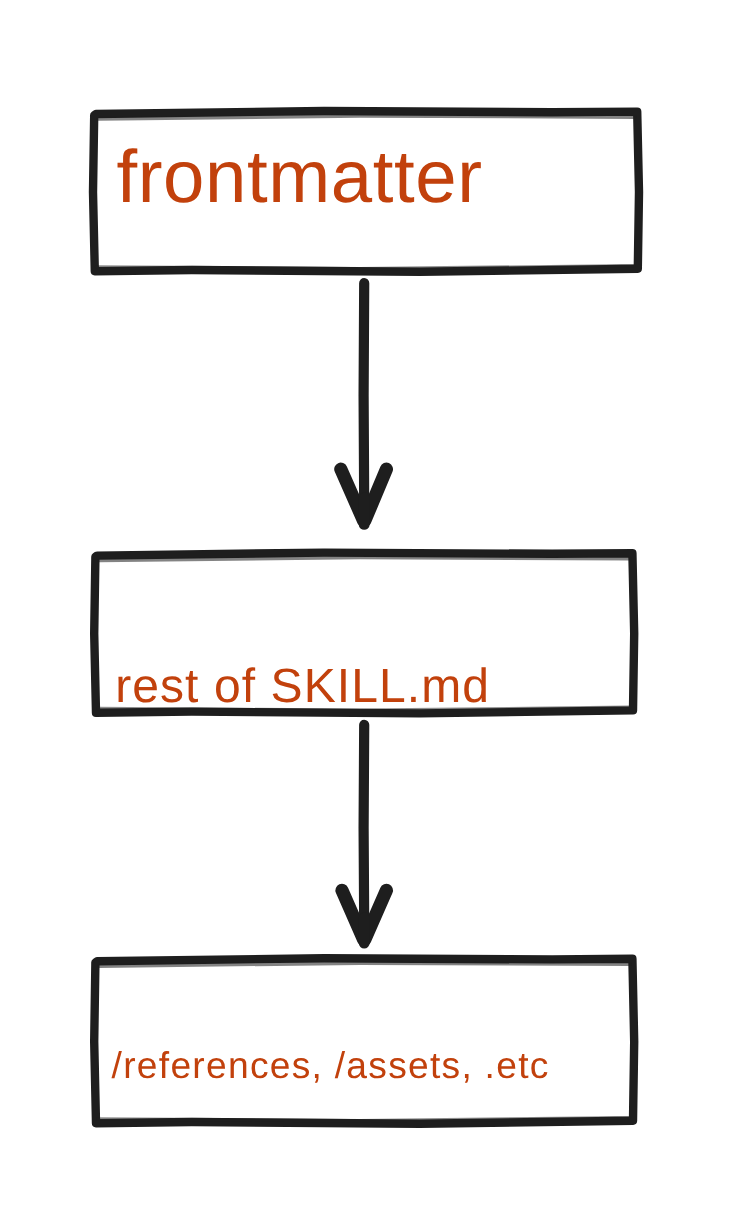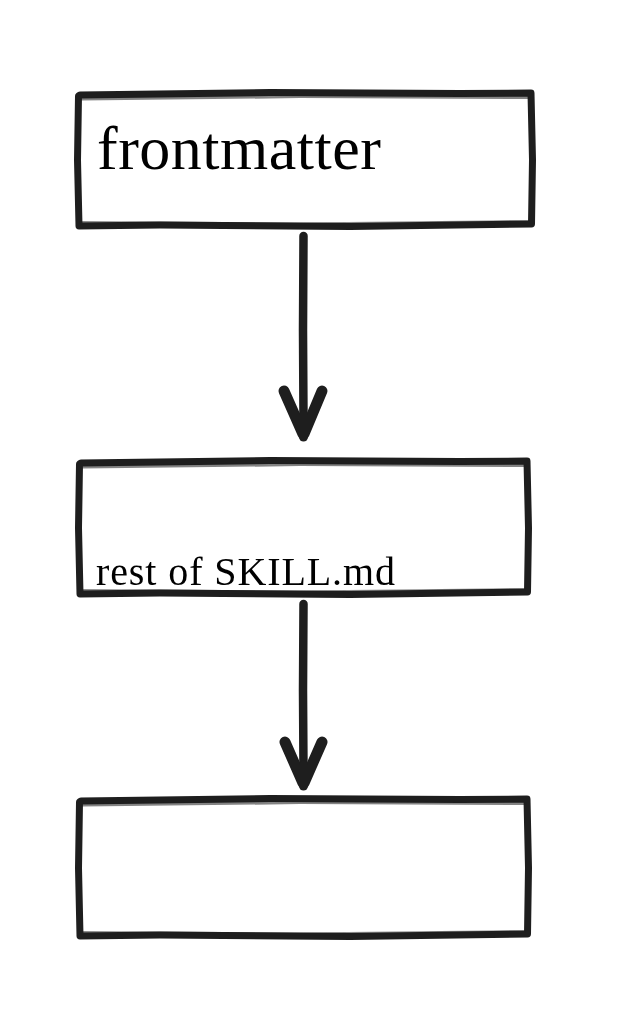--- a/index.html
+++ b/index.html
@@ -23,22 +23,22 @@
   #diagram-svg {
     position: absolute;
     top: 0;
     left: 0;
     width: 620px;
     height: 1016px;
     display: block;
   }
   .node-label {
     position: absolute;
-    color: #000000;
-    font-family: Liberation Serif, serif;
+    color: #c2410c;
+    font-family: Liberation Sans, sans-serif;
     font-weight: 400;
     white-space: pre;
     letter-spacing: 0;
     line-height: 1;
   }
   #label-frontmatter {
     left: 97px;
     top: 117px;
     font-size: 62px;
     letter-spacing: 0.5px;
@@ -104,14 +104,15 @@
       <path d="M 83 805 L 300 802.5 L 525 803.5" fill="none" stroke="#1e1e1e" stroke-width="3.2" stroke-linecap="round" opacity="0.55"></path>
       <path d="M 81.5 932.5 L 300 934 L 524 931.5" fill="none" stroke="#1e1e1e" stroke-width="3" stroke-linecap="round" opacity="0.5"></path>
     </g>
 
   </svg>
 
   <div class="node-label" id="label-frontmatter">frontmatter</div>
 
   <div class="node-label" id="label-rest-of-skill">rest of SKILL.md</div>
 
+  <div class="node-label" id="label-references-assets">/references, /assets, .etc</div>
 
 </div>
 
 </body></html>

